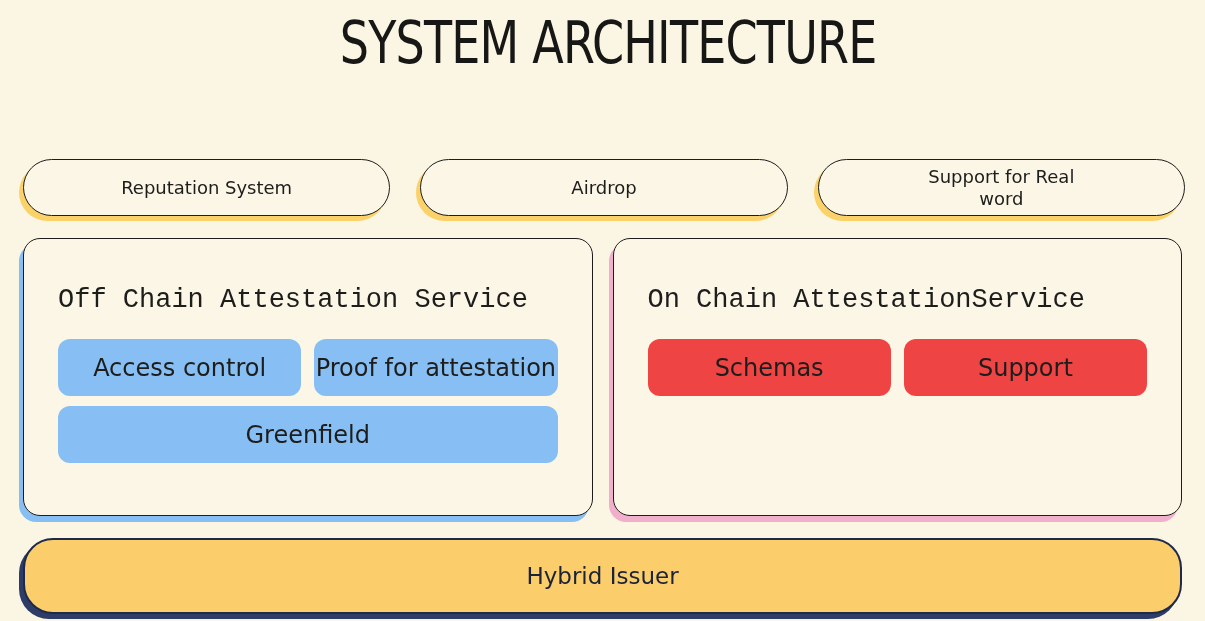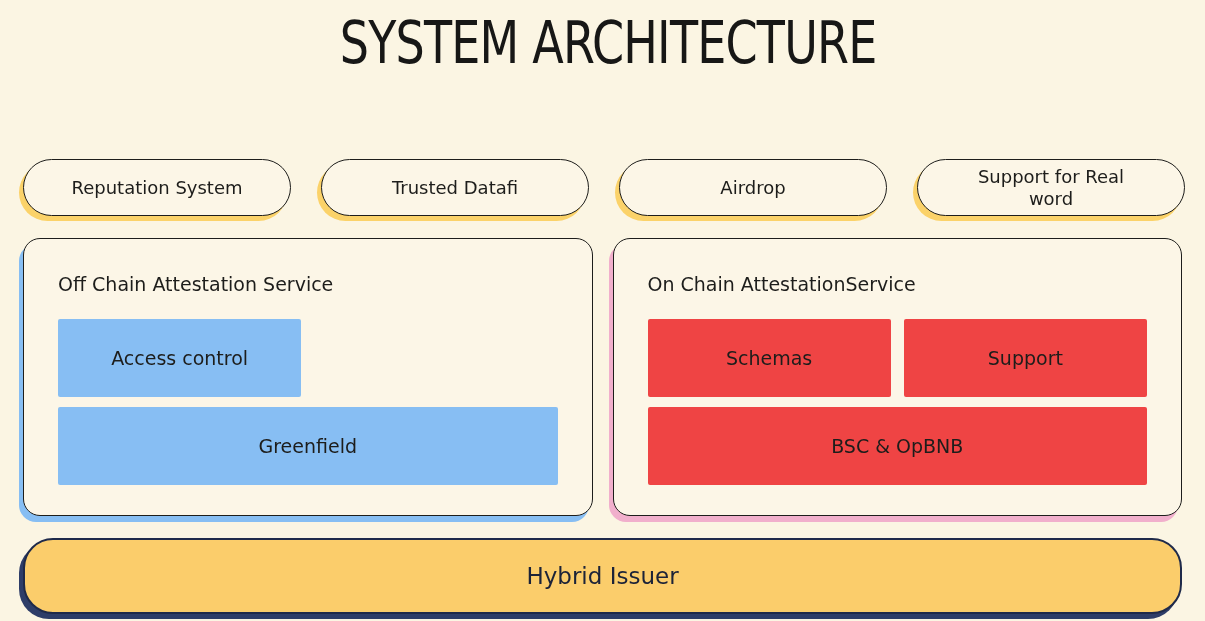--- a/index.html
+++ b/index.html
@@ -80,37 +80,38 @@
     background: #fcf6e7;
     border: 1.6px solid #1d1d1b;
     border-radius: 17px;
     box-sizing: border-box;
     padding: 34px 34px 0 34px;
   }
   .service-box.off-chain { box-shadow: -4px 6px 0 #87bef3; }
   .service-box.on-chain  { box-shadow: -4px 6px 0 #f1afcc; }
 
   .service-title {
-    font-size: 19px;
-    margin: 0 0 24px 0;
+    font-size: 27px;
+    margin: 12px 0 24px 0;
     color: #1d1d1b;
+    font-family: Liberation Mono, monospace;
   }
 
   .chip-grid {
     display: flex;
     flex-wrap: wrap;
     gap: 10px 13px;
   }
   .chip {
-    height: 78px;
-    border-radius: 2px;
+    height: 57px;
+    border-radius: 12px;
     display: flex;
     align-items: center;
     justify-content: center;
-    font-size: 19px;
+    font-size: 24px;
     color: #1d1d1b;
     box-sizing: border-box;
   }
   .chip.half { width: calc(50% - 6.5px); }
   .chip.full { width: 100%; }
   .chip.blue { background: #87bef3; }
   .chip.pink { background: #ef4444; }
 
   
   .footer-bar {
@@ -138,46 +139,43 @@
 
   <div class="title">
     <span class="stretch">SYSTEM ARCHITECTURE</span>
   </div>
 
   <div class="pill-row">
     <div class="pill">
       <span class="lbl">Reputation System</span>
     </div>
     <div class="pill">
-      <span class="lbl">Trusted Datafi</span>
-    </div>
-    <div class="pill">
       <span class="lbl">Airdrop</span>
     </div>
     <div class="pill">
       <span class="lbl narrow">Support for Real word</span>
     </div>
   </div>
 
   <div class="boxes">
 
     <div class="service-box off-chain">
       <div class="service-title">Off Chain Attestation Service</div>
       <div class="chip-grid">
         <div class="chip blue half">Access control</div>
+        <div class="chip blue half">Proof for attestation</div>
         <div class="chip blue full">Greenfield</div>
       </div>
     </div>
 
     <div class="service-box on-chain">
       <div class="service-title">On Chain AttestationService</div>
       <div class="chip-grid">
         <div class="chip pink half">Schemas</div>
         <div class="chip pink half">Support</div>
-        <div class="chip pink full">BSC &amp; OpBNB</div>
       </div>
     </div>
 
   </div>
 
   <div class="footer-bar">
     <span>Hybrid Issuer</span>
   </div>
 
 </div>

